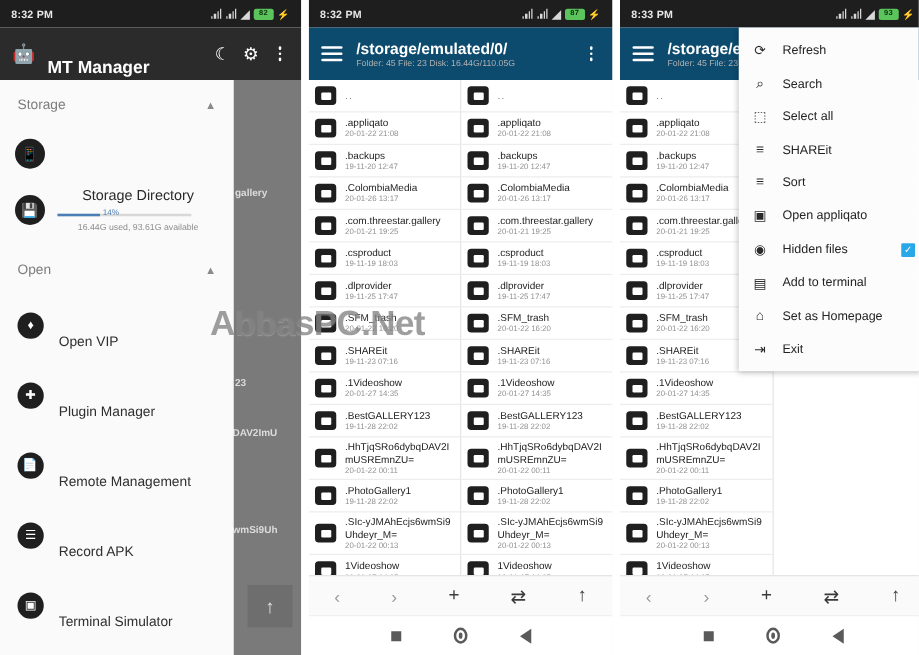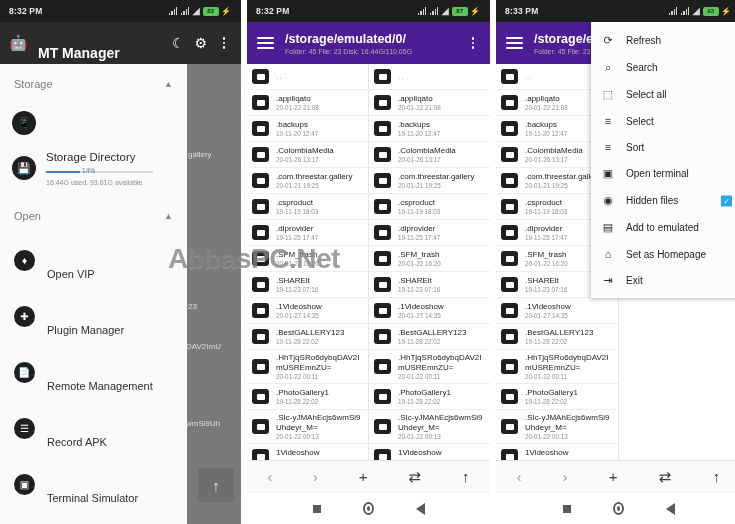--- a/index.html
+++ b/index.html
@@ -85,29 +85,29 @@
   .hamb b{ height:2px;background:#fff;border-radius:1px;display:block; }
 
   
   .body1{ position:relative; height:calc(524px - 22px - 42px); background:#fafafa; }
   .scrim{
     position:absolute; top:0; right:0; bottom:0; width:57px;
     background:#7a7a7a;
     z-index:1;
   }
   .scrim .ghost{
-    color:#dcdcdc; font-size:8px; position:absolute; white-space:nowrap;
+    color:#dcdcdc; font-size:8px; position:absolute; white-space:nowrap;font-weight:bold;
   }
   .scrim .up{
     position:absolute; bottom:22px; left:14px; font-size:15px; color:#e0e0e0;
     background:#6e6e6e; width:36px; height:34px; display:flex; align-items:center; justify-content:center;
   }
   .drawer{
     position:absolute; top:0; left:0; bottom:0; width:187px;
-    background:#fafafa; z-index:2; overflow:hidden;
+    background:#fafafa; z-index:2; overflow:hidden;text-align:center;
   }
   .sec-head{
     display:flex; align-items:center; justify-content:space-between;
     padding:14px 14px 10px 14px;
     font-size:11px; color:#7d7d7d;
   }
   .chev{ font-size:9px; color:#8a8a8a; }
   .store-row{ display:flex; padding:6px 12px 10px 12px; gap:10px; align-items:flex-start;}
   .disk{
     width:24px;height:24px;flex:0 0 24px;border-radius:50%;
@@ -126,21 +126,21 @@
   }
   .tool .tico{
     width:21px;height:21px;flex:0 0 21px;border-radius:50%;
     background:#1f1f1f;color:#fff;display:flex;align-items:center;justify-content:center;
     font-size:10px;
   }
   .tool .tlbl{ font-size:11px; color:#2f2f2f;margin-top:28px; }
 
   
   .fbar{
-    height:42px; background:#4c1d95; color:#fff;
+    height:42px; background:#0c4a6e; color:#fff;
     display:flex; align-items:center; gap:11px; padding:0 10px;
   }
   .fpath{ flex:1; min-width:0; }
   .fpath .p{ font-size:12.5px; font-weight:bold; white-space:nowrap; overflow:hidden;}
   .fpath .s{ font-size:7px; color:#b0b0b0; margin-top:2px; white-space:nowrap; overflow:hidden;}
   .cols{
     display:flex;
     height:calc(524px - 22px - 42px - 32px - 32px);
     background:#fff;
     overflow:hidden;
@@ -807,38 +807,38 @@
         <div class="mitem">
           <span class="mic">⌕</span>
           <span>Search</span>
         </div>
         <div class="mitem">
           <span class="mic">⬚</span>
           <span>Select all</span>
         </div>
         <div class="mitem">
           <span class="mic">≡</span>
-          <span>Select</span>
+          <span>SHAREit</span>
         </div>
         <div class="mitem">
           <span class="mic">≡</span>
           <span>Sort</span>
         </div>
         <div class="mitem">
           <span class="mic">▣</span>
-          <span>Open terminal</span>
+          <span>Open appliqato</span>
         </div>
         <div class="mitem">
           <span class="mic">◉</span>
           <span>Hidden files</span>
           <span class="mcheck" style="background: rgb(41, 168, 232);">✓</span>
         </div>
         <div class="mitem">
           <span class="mic">▤</span>
-          <span>Add to emulated</span>
+          <span>Add to terminal</span>
         </div>
         <div class="mitem">
           <span class="mic">⌂</span>
           <span>Set as Homepage</span>
         </div>
         <div class="mitem">
           <span class="mic">⇥</span>
           <span>Exit</span>
         </div>
       </div>

